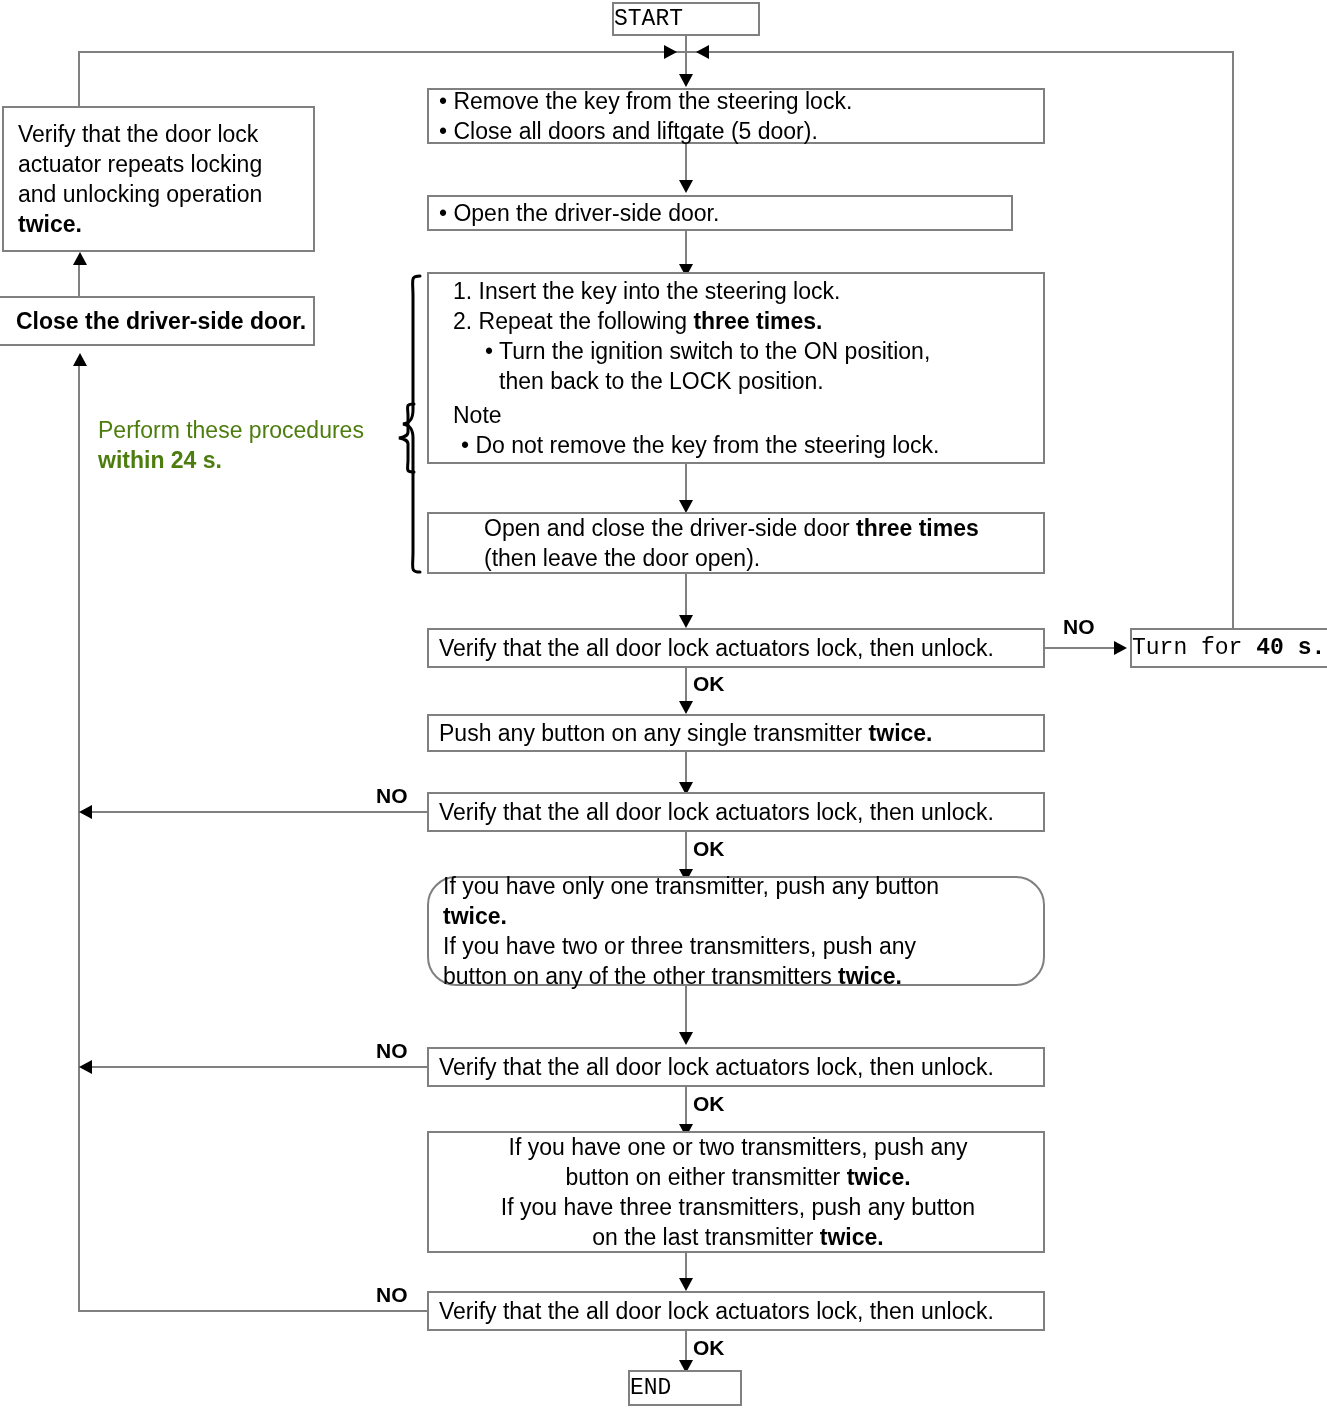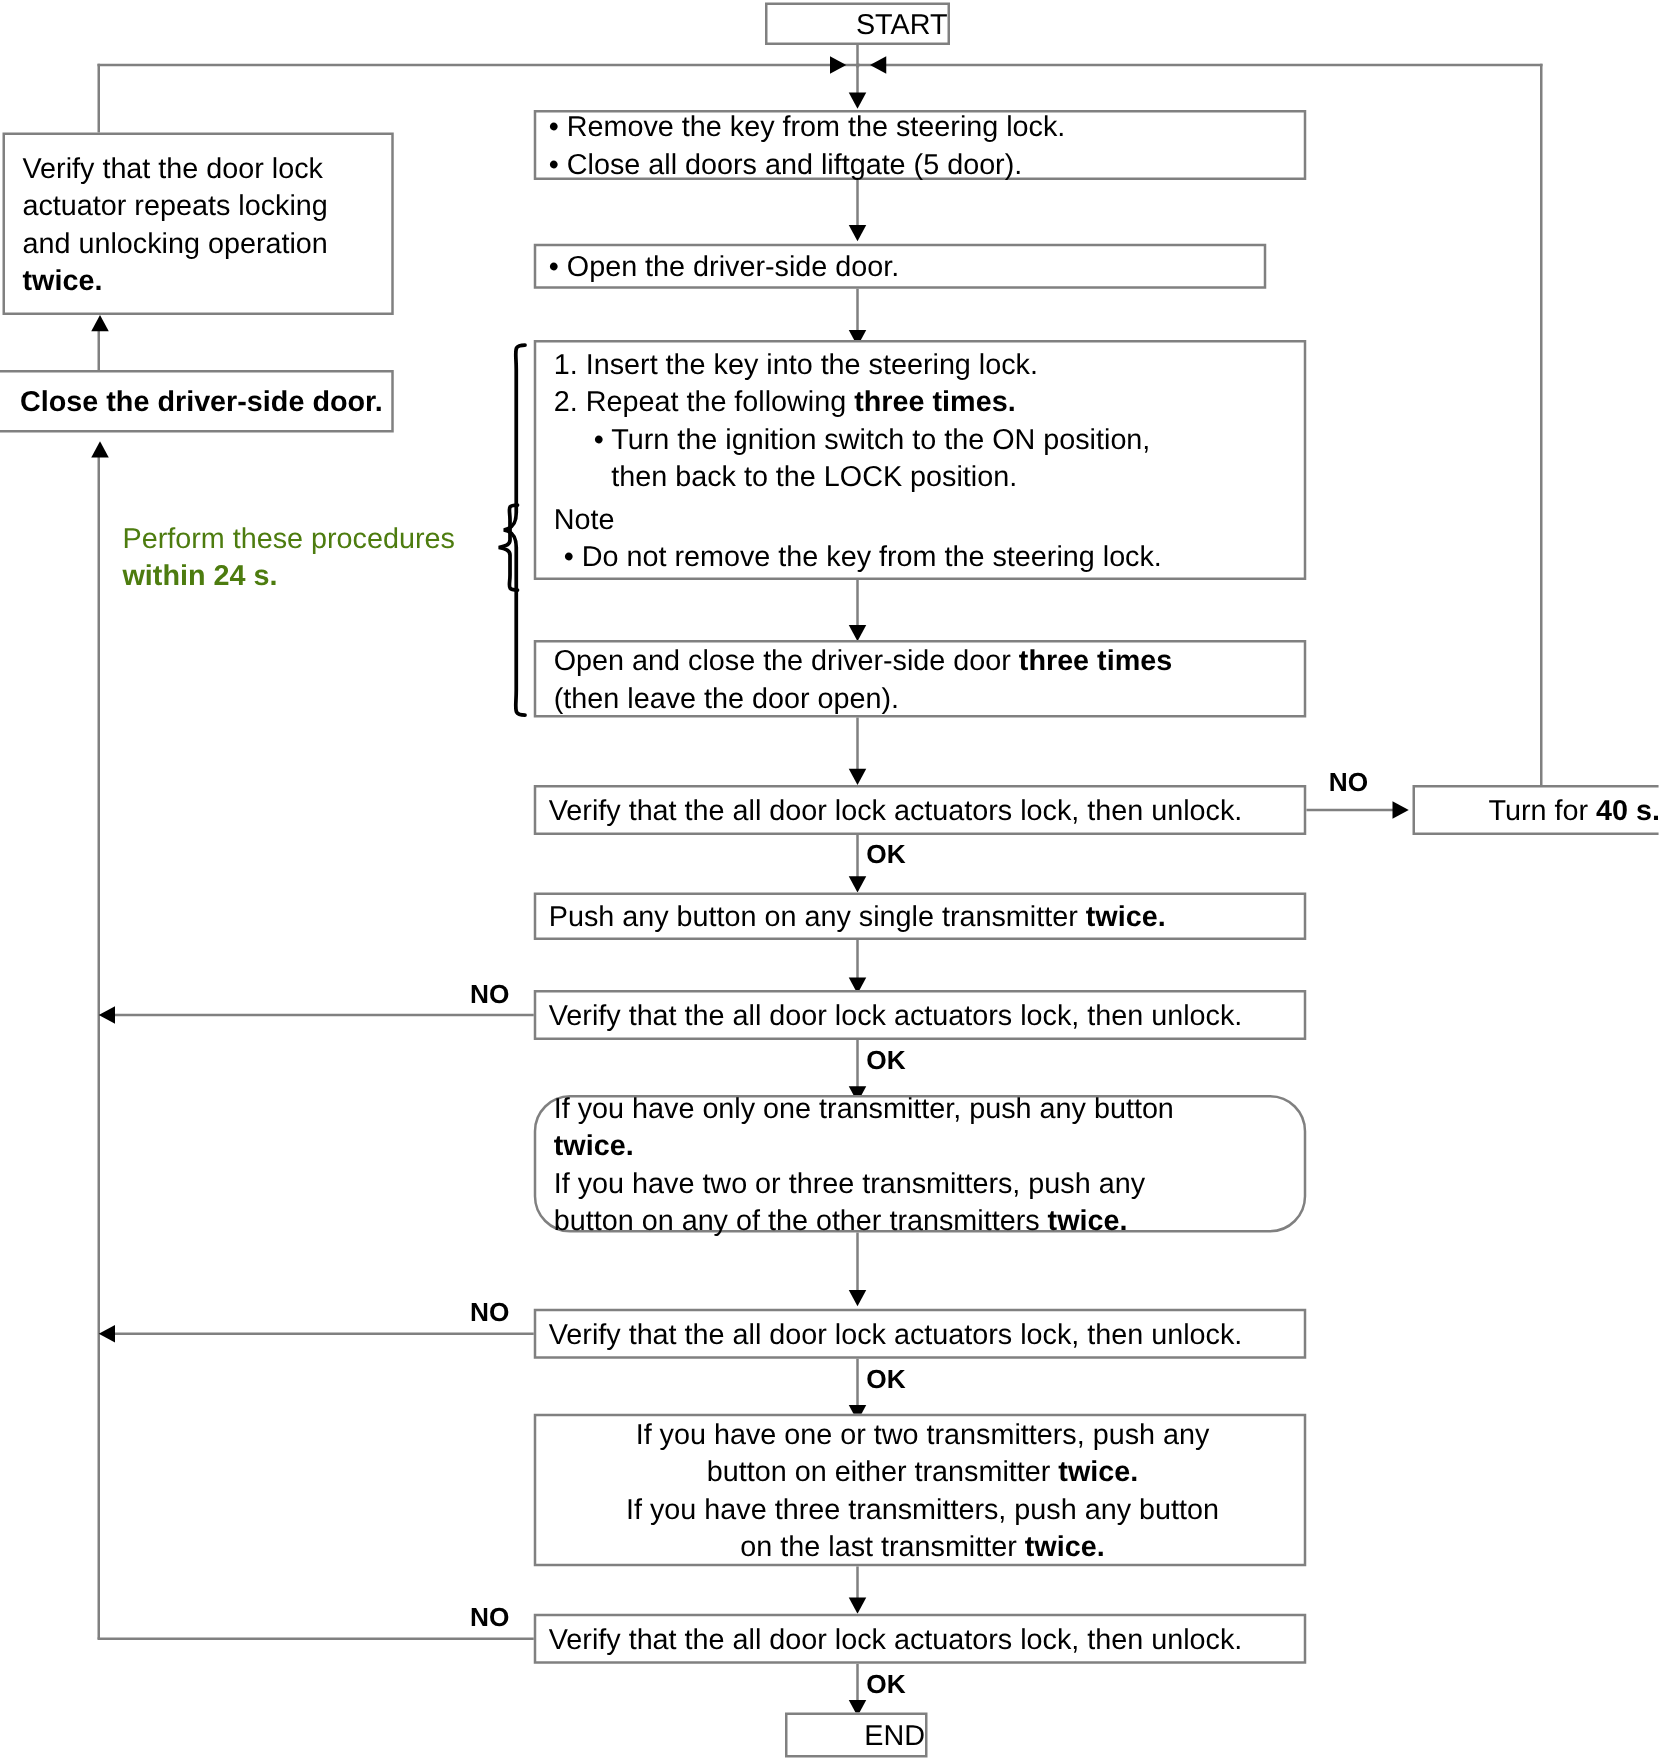--- a/index.html
+++ b/index.html
@@ -22,21 +22,21 @@
     background: #ffffff;
     font-size: 23px;
     line-height: 30px;
     color: #000000;
     display: flex;
     flex-direction: column;
     justify-content: center;
     z-index: 5;
   }
   .box .pad { padding: 0 10px; }
-  .box.center { align-items: flex-end; }
+  .box.center { align-items: flex-start; font-family: Liberation Mono, monospace; }
   .box.center .pad { padding: 0; }
   .line-row { white-space: nowrap; }
   b { font-weight: bold; }
 
   
   .vline {
     position: absolute;
     width: 2px;
     background: #808080;
     z-index: 1;
@@ -183,31 +183,31 @@
     </div>
   </div>
 
   <div class="box" style="left:427px; top:195px; width:586px; height:36px;">
     <div class="pad">
       <div class="line-row">• Open the driver-side door.</div>
     </div>
   </div>
 
   <div class="box" style="left:427px; top:272px; width:618px; height:192px;">
-    <div class="pad" style="padding-left:14px;">
+    <div class="pad" style="padding-left:24px;">
       <div class="line-row">1. Insert the key into the steering lock.</div>
       <div class="line-row"><span>2. Repeat the following </span><b>three times.</b></div>
       <div class="line-row" style="padding-left:32px;">• Turn the ignition switch to the ON position,</div>
       <div class="line-row" style="padding-left:46px;">then back to the LOCK position.</div>
       <div class="line-row" style="padding-top:4px;">Note</div>
       <div class="line-row" style="padding-left:8px;">• Do not remove the key from the steering lock.</div>
     </div>
   </div>
 
-  <div class="box" style="left:427px; top:512px; width:618px; height:62px;">
+  <div class="box" style="left:427px; top:512px; width:618px; height:62px;padding-left:41px;">
     <div class="pad" style="padding-left:14px;">
       <div class="line-row"><span>Open and close the driver-side door </span><b>three times</b></div>
       <div class="line-row">(then leave the door open).</div>
     </div>
   </div>
 
   <div class="box" style="left:427px; top:628px; width:618px; height:40px;">
     <div class="pad" style="padding-left:10px;">
       <div class="line-row">Verify that the all door lock actuators lock, then unlock.</div>
     </div>

